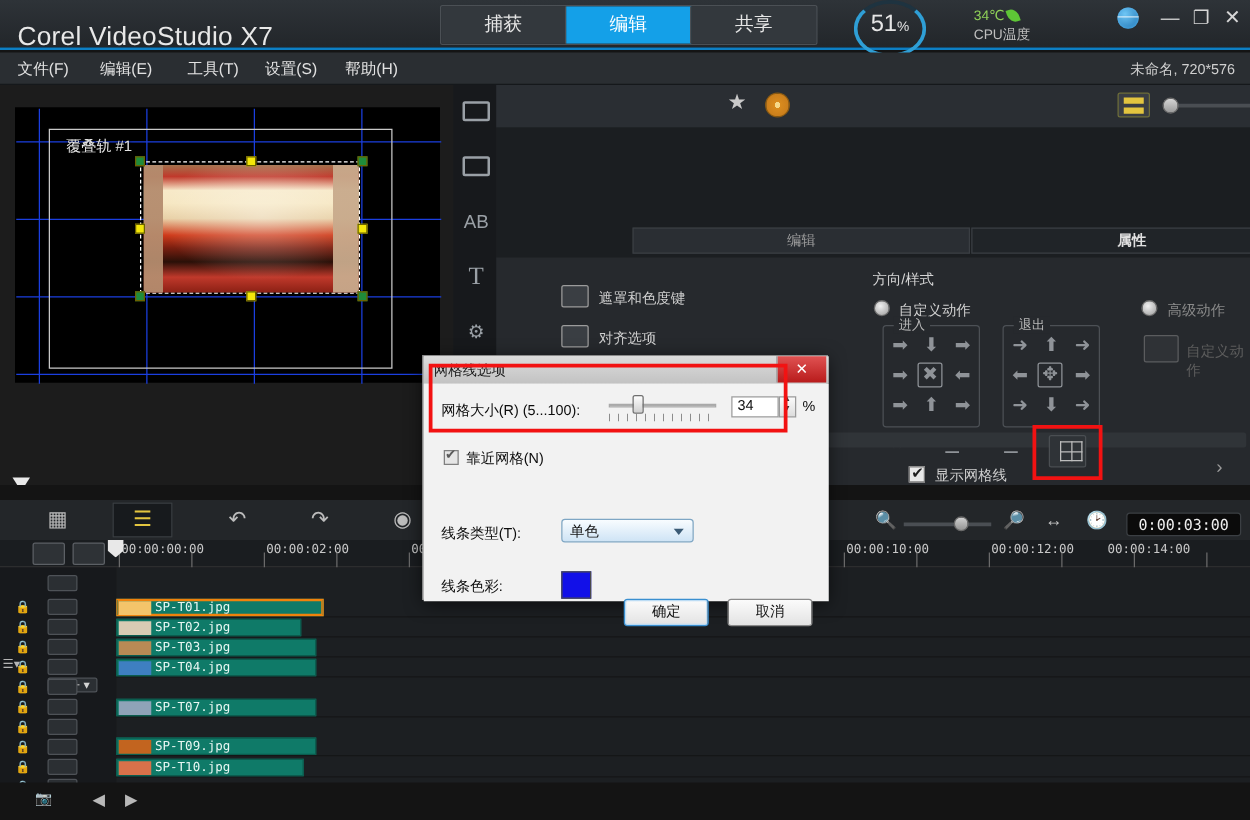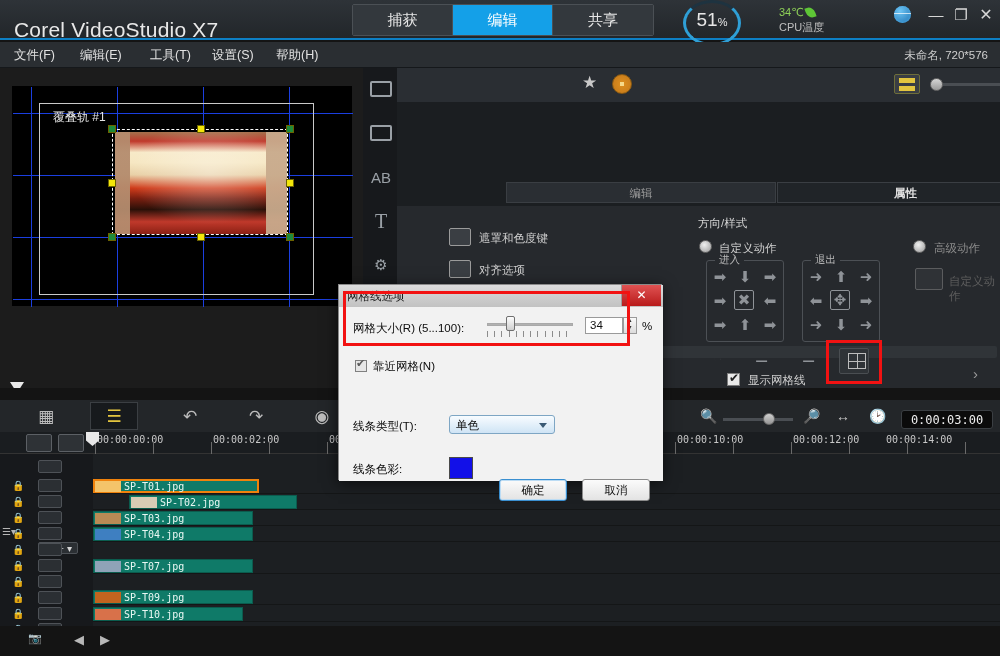--- a/index.html
+++ b/index.html
@@ -588,21 +588,21 @@
         <div class="lt-lock" style="top: 170px;">🔒</div>
         <div class="lt-icon" style="top: 185px;"></div>
         <div class="lt-lock" style="top: 186px;">🔒</div>
       </div>
 
     <div class="tl-right">
         <div class="track-row" style="top: 24px;">
           <div class="clip sel" style="left: 0px; top: 1px; width: 166px;"><div class="clip-thumb" style="background: rgb(244, 196, 106);"></div><span>SP-T01.jpg</span></div>
         </div>
         <div class="track-row" style="top: 40px;">
-          <div class="clip" style="left: 0px; top: 1px; width: 168px; margin-left: 36px;"><div class="clip-thumb" style="background: rgb(216, 203, 180);"></div><span>SP-T02.jpg</span></div>
+          <div class="clip" style="left: 0px; top: 1px; width: 148px;"><div class="clip-thumb" style="background: rgb(216, 203, 180);"></div><span>SP-T02.jpg</span></div>
         </div>
         <div class="track-row" style="top: 56px;">
           <div class="clip" style="left: 0px; top: 1px; width: 160px;"><div class="clip-thumb" style="background: rgb(185, 138, 85);"></div><span>SP-T03.jpg</span></div>
         </div>
         <div class="track-row" style="top: 72px;">
           <div class="clip" style="left: 0px; top: 1px; width: 160px;"><div class="clip-thumb" style="background: rgb(62, 127, 193);"></div><span>SP-T04.jpg</span></div>
         </div>
         <div class="track-row" style="top: 104px;">
           <div class="clip" style="left: 0px; top: 1px; width: 160px;"><div class="clip-thumb" style="background: rgb(143, 163, 184);"></div><span>SP-T07.jpg</span></div>
         </div>

